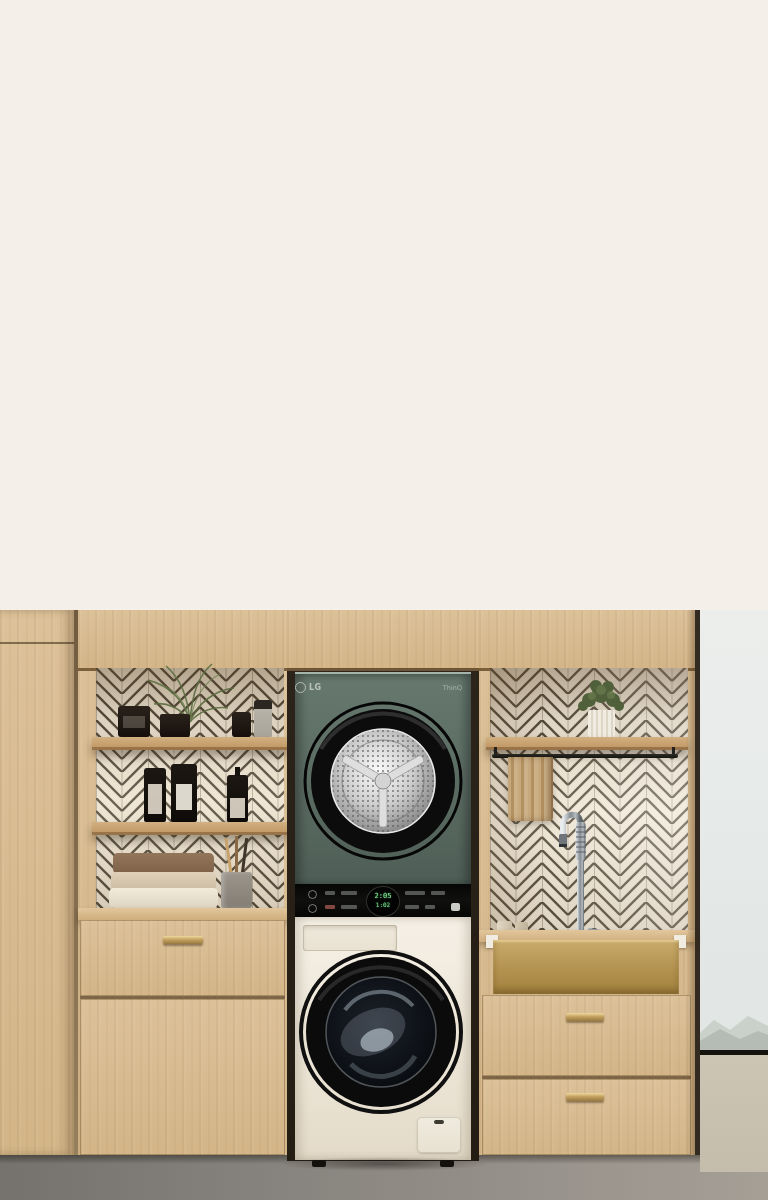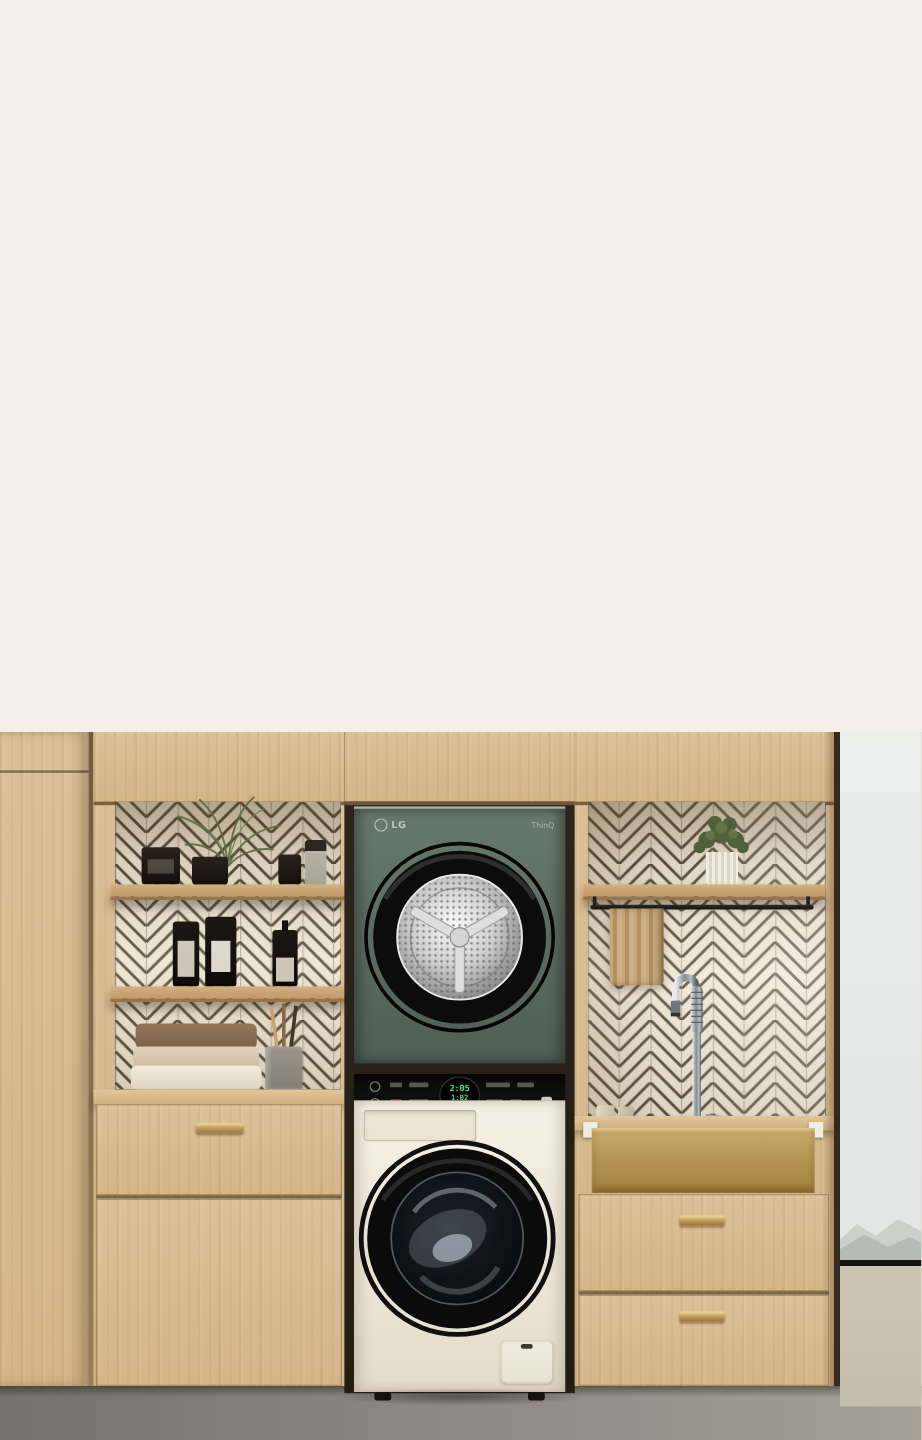--- a/index.html
+++ b/index.html
@@ -167,21 +167,21 @@
   <div class="abs counter woodH" style="left:78px;top:298px;width:209px;height:12px;"></div>
   <div class="abs wood" style="left:80px;top:310px;width:205px;height:76px;box-shadow:inset 0 0 0 1px rgba(90,62,30,.35);"></div>
   <div class="abs handle" style="left:163px;top:326px;width:40px;height:8px;"></div>
   <div class="abs seamH" style="left:80px;top:386px;width:205px;height:3px;"></div>
   <div class="abs wood" style="left:80px;top:389px;width:205px;height:156px;box-shadow:inset 0 0 0 1px rgba(90,62,30,.35);"></div>
 
   <div class="abs" id="bay" style="left:287px;top:0;width:192px;height:551px;"></div>
   <div class="abs wood" style="left:287px;top:0;width:192px;height:58px;border-bottom:3px solid #6e5536;"></div>
 
   <div class="abs" id="dryer" style="left:295px;top:62px;width:176px;height:212px;">
-    <div style="position:absolute;left:17px;top:8px;display:flex;align-items:center;gap:3px;">
+    <div style="position:absolute;left:0;top:8px;display:flex;align-items:center;gap:3px;">
       <span style="width:9px;height:9px;border:1px solid #b2bdb5;border-radius:50%;display:inline-block;"></span>
       <span style="font-size:8px;font-weight:bold;color:#b9c3bc;letter-spacing:.5px;">LG</span>
     </div>
     <span style="position:absolute;right:9px;top:10px;font-size:6.5px;color:rgba(216,226,219,.55);">ThinQ</span>
     <svg class="abs" style="left:6px;top:25px;" width="164" height="164" viewBox="0 0 164 164">
       <defs>
         <radialGradient id="silverG" cx="45%" cy="40%" r="75%">
           <stop offset="0%" stop-color="#fbfbfb"></stop>
             <stop offset="45%" stop-color="#cdcdcd"></stop>
           <stop offset="78%" stop-color="#8f8f8f"></stop>
@@ -200,21 +200,21 @@
       <circle cx="82" cy="82" r="41" fill="none" stroke="rgba(110,110,110,.55)" stroke-width="1.4"></circle>
       <g fill="#dedede" stroke="#9d9d9d" stroke-width="0.8">
         <rect x="78" y="82" width="8" height="46" rx="3" transform="rotate(0 82 82)"></rect>
         <rect x="78" y="82" width="8" height="46" rx="3" transform="rotate(120 82 82)"></rect>
         <rect x="78" y="82" width="8" height="46" rx="3" transform="rotate(240 82 82)"></rect>
       </g>
       <circle cx="82" cy="82" r="8" fill="#d4d4d4" stroke="#8c8c8c"></circle>
     </svg>
   </div>
 
-  <div class="abs" id="panel" style="left:295px;top:285px;width:176px;height:33px;">
+  <div class="abs" id="panel" style="left:295px;top:274px;width:176px;height:33px;">
     <div class="pwr" style="left:13px;top:6px;"></div>
     <div class="pwr" style="left:13px;top:20px;"></div>
     <div class="pnl-ic" style="left:30px;top:7px;width:10px;"></div>
     <div class="pnl-ic" style="left:46px;top:7px;width:16px;"></div>
     <div class="pnl-ic" style="left:30px;top:21px;width:10px;background:rgba(226,120,110,.55);"></div>
     <div class="pnl-ic" style="left:46px;top:21px;width:16px;"></div>
     <div class="pnl-ic" style="left:110px;top:7px;width:20px;"></div>
     <div class="pnl-ic" style="left:136px;top:7px;width:14px;"></div>
     <div class="pnl-ic" style="left:110px;top:21px;width:14px;"></div>
     <div class="pnl-ic" style="left:130px;top:21px;width:10px;"></div>

